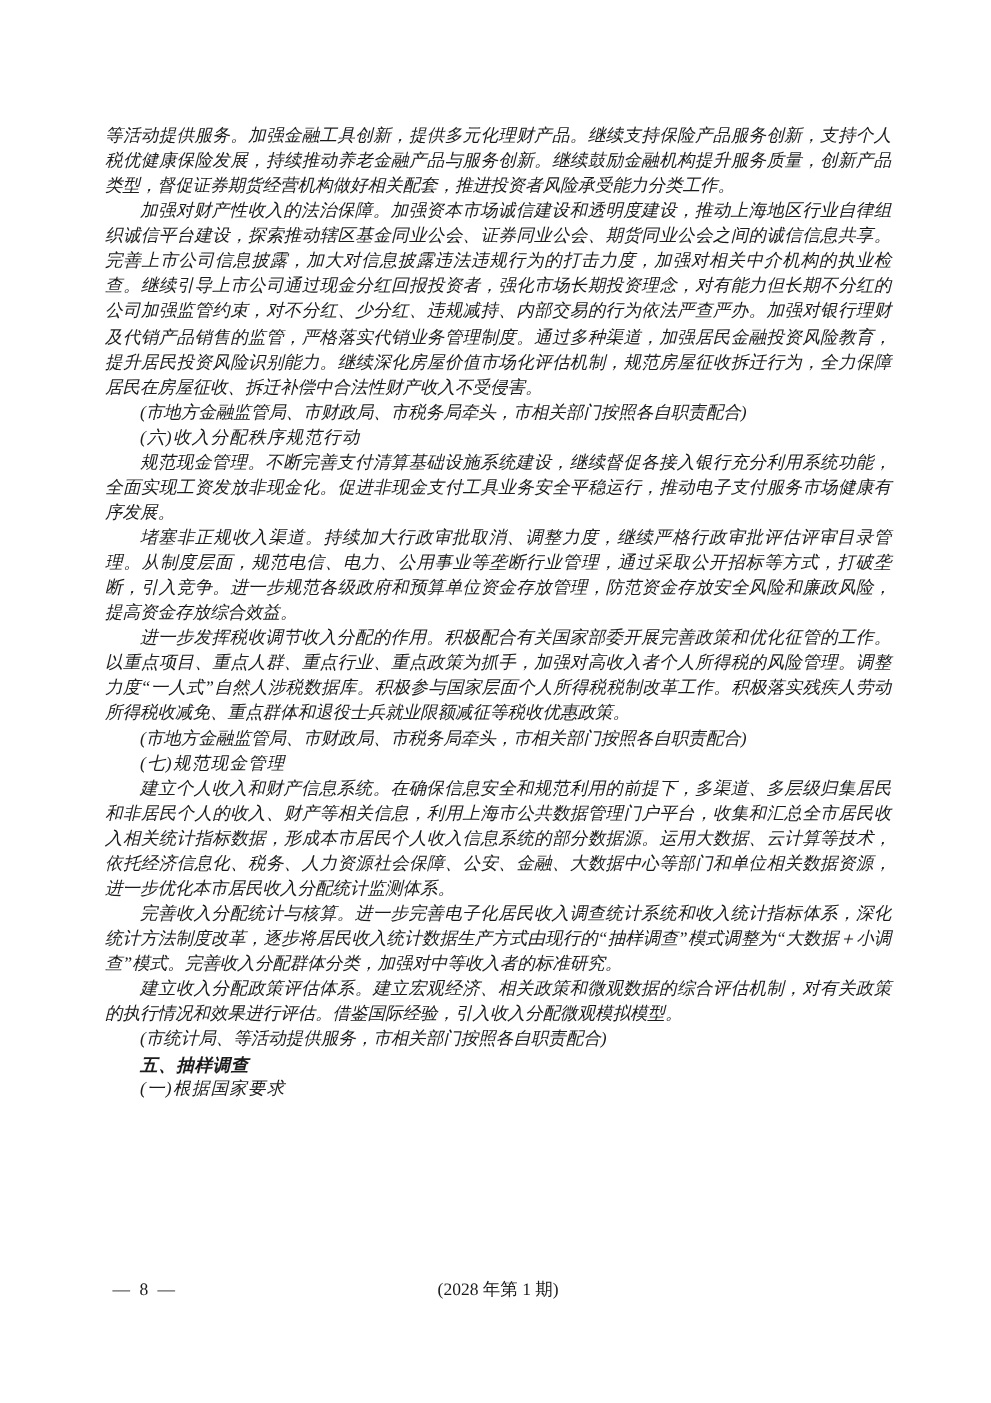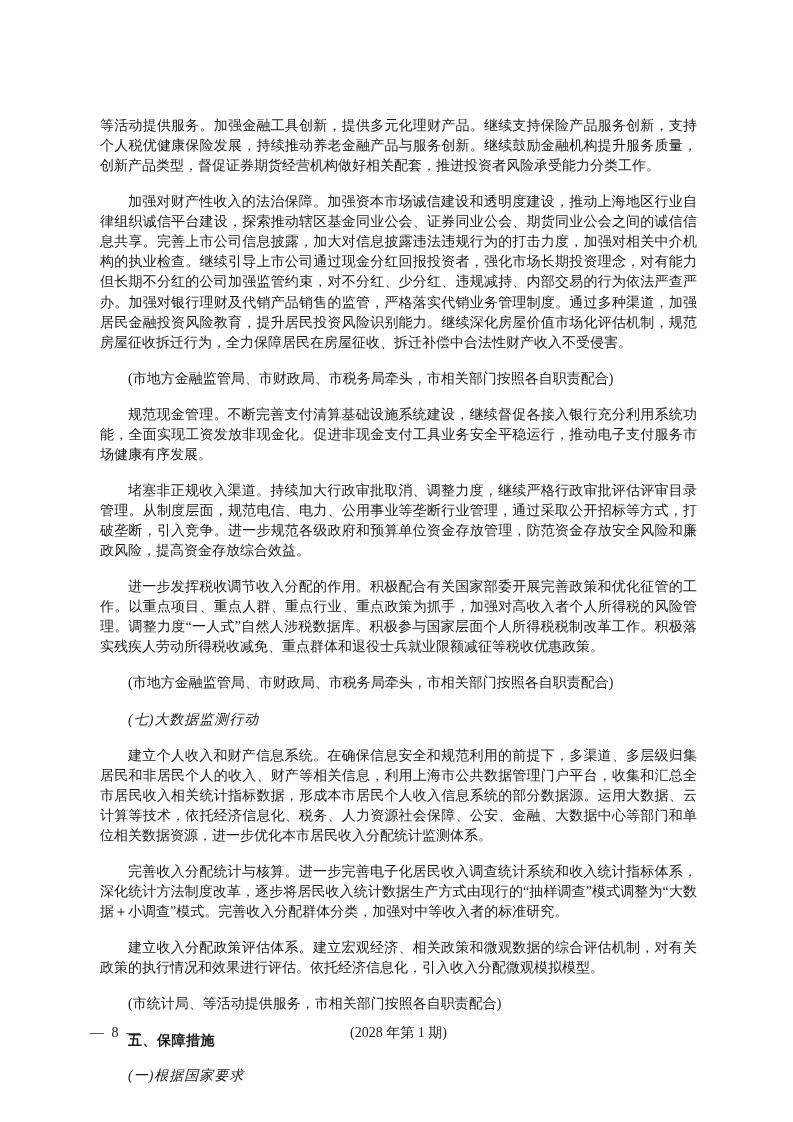--- a/index.html
+++ b/index.html
@@ -21,22 +21,23 @@
     left: 84px;
     top: 100px;
     width: 629px;
     font-size: 14px;
     line-height: 20.07px;
     text-align: justify;
     text-justify: inter-ideograph;
     letter-spacing: 0;
   }
   .text-block p {
-    margin: 16px;
+    margin: 0;
     padding: 0;
+    font-style: italic;
   }
   .para {
     text-indent: 2em;
   }
   .cont {
     text-indent: 0;
   }
   .attr {
     text-indent: 2em;
   }
@@ -69,30 +70,31 @@
 </style>
 </head>
 <body>
 
 <div class="page">
 
   <div class="text-block">
     <p class="cont">等活动提供服务。加强金融工具创新，提供多元化理财产品。继续支持保险产品服务创新，支持个人税优健康保险发展，持续推动养老金融产品与服务创新。继续鼓励金融机构提升服务质量，创新产品类型，督促证券期货经营机构做好相关配套，推进投资者风险承受能力分类工作。</p>
     <p class="para">加强对财产性收入的法治保障。加强资本市场诚信建设和透明度建设，推动上海地区行业自律组织诚信平台建设，探索推动辖区基金同业公会、证券同业公会、期货同业公会之间的诚信信息共享。完善上市公司信息披露，加大对信息披露违法违规行为的打击力度，加强对相关中介机构的执业检查。继续引导上市公司通过现金分红回报投资者，强化市场长期投资理念，对有能力但长期不分红的公司加强监管约束，对不分红、少分红、违规减持、内部交易的行为依法严查严办。加强对银行理财及代销产品销售的监管，严格落实代销业务管理制度。通过多种渠道，加强居民金融投资风险教育，提升居民投资风险识别能力。继续深化房屋价值市场化评估机制，规范房屋征收拆迁行为，全力保障居民在房屋征收、拆迁补偿中合法性财产收入不受侵害。</p>
     <p class="attr">(市地方金融监管局、市财政局、市税务局牵头，市相关部门按照各自职责配合)</p>
+    <p class="kai">(六)收入分配秩序规范行动</p>
     <p class="para">规范现金管理。不断完善支付清算基础设施系统建设，继续督促各接入银行充分利用系统功能，全面实现工资发放非现金化。促进非现金支付工具业务安全平稳运行，推动电子支付服务市场健康有序发展。</p>
     <p class="para">堵塞非正规收入渠道。持续加大行政审批取消、调整力度，继续严格行政审批评估评审目录管理。从制度层面，规范电信、电力、公用事业等垄断行业管理，通过采取公开招标等方式，打破垄断，引入竞争。进一步规范各级政府和预算单位资金存放管理，防范资金存放安全风险和廉政风险，提高资金存放综合效益。</p>
     <p class="para">进一步发挥税收调节收入分配的作用。积极配合有关国家部委开展完善政策和优化征管的工作。以重点项目、重点人群、重点行业、重点政策为抓手，加强对高收入者个人所得税的风险管理。调整力度“一人式”自然人涉税数据库。积极参与国家层面个人所得税税制改革工作。积极落实残疾人劳动所得税收减免、重点群体和退役士兵就业限额减征等税收优惠政策。</p>
     <p class="attr">(市地方金融监管局、市财政局、市税务局牵头，市相关部门按照各自职责配合)</p>
-    <p class="kai">(七)大数据监测行动</p>
+    <p class="kai">(七)规范现金管理</p>
     <p class="para">建立个人收入和财产信息系统。在确保信息安全和规范利用的前提下，多渠道、多层级归集居民和非居民个人的收入、财产等相关信息，利用上海市公共数据管理门户平台，收集和汇总全市居民收入相关统计指标数据，形成本市居民个人收入信息系统的部分数据源。运用大数据、云计算等技术，依托经济信息化、税务、人力资源社会保障、公安、金融、大数据中心等部门和单位相关数据资源，进一步优化本市居民收入分配统计监测体系。</p>
     <p class="para">完善收入分配统计与核算。进一步完善电子化居民收入调查统计系统和收入统计指标体系，深化统计方法制度改革，逐步将居民收入统计数据生产方式由现行的“抽样调查”模式调整为“大数据＋小调查”模式。完善收入分配群体分类，加强对中等收入者的标准研究。</p>
-    <p class="para">建立收入分配政策评估体系。建立宏观经济、相关政策和微观数据的综合评估机制，对有关政策的执行情况和效果进行评估。依托经济信息化，引入收入分配微观模拟模型。</p>
+    <p class="para">建立收入分配政策评估体系。建立宏观经济、相关政策和微观数据的综合评估机制，对有关政策的执行情况和效果进行评估。借鉴国际经验，引入收入分配微观模拟模型。</p>
     <p class="attr">(市统计局、等活动提供服务，市相关部门按照各自职责配合)</p>
-    <p class="bold-head">五、保障措施</p>
+    <p class="bold-head">五、抽样调查</p>
     <p class="kai">(一)根据国家要求</p>
   </div>
 
   <div class="footer">
     <span class="page-num">— 8 —</span>
     <span class="issue">(2028 年第 1 期)</span>
   </div>
 
 </div>
 

